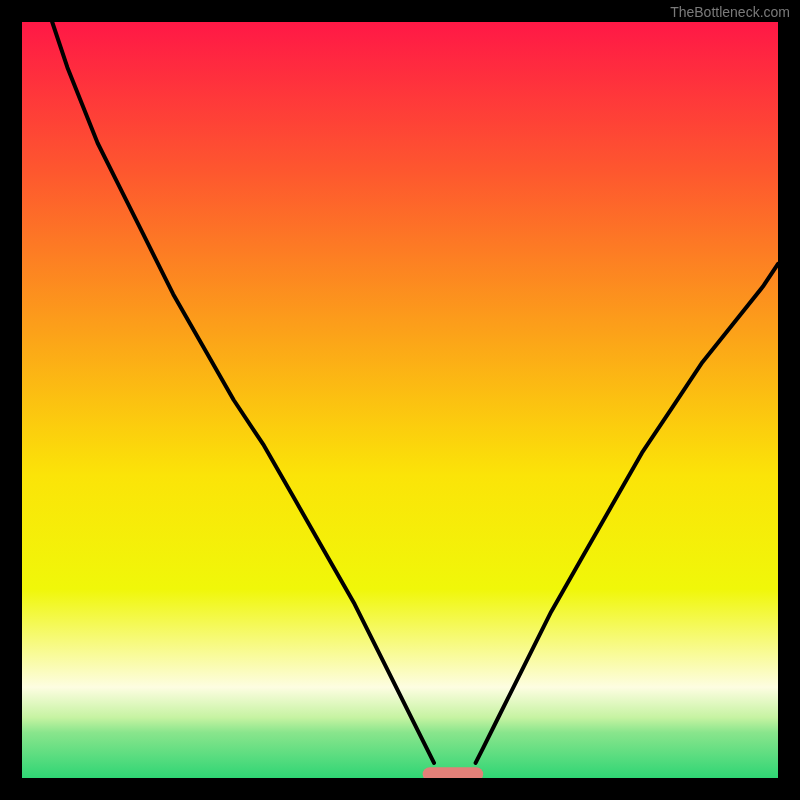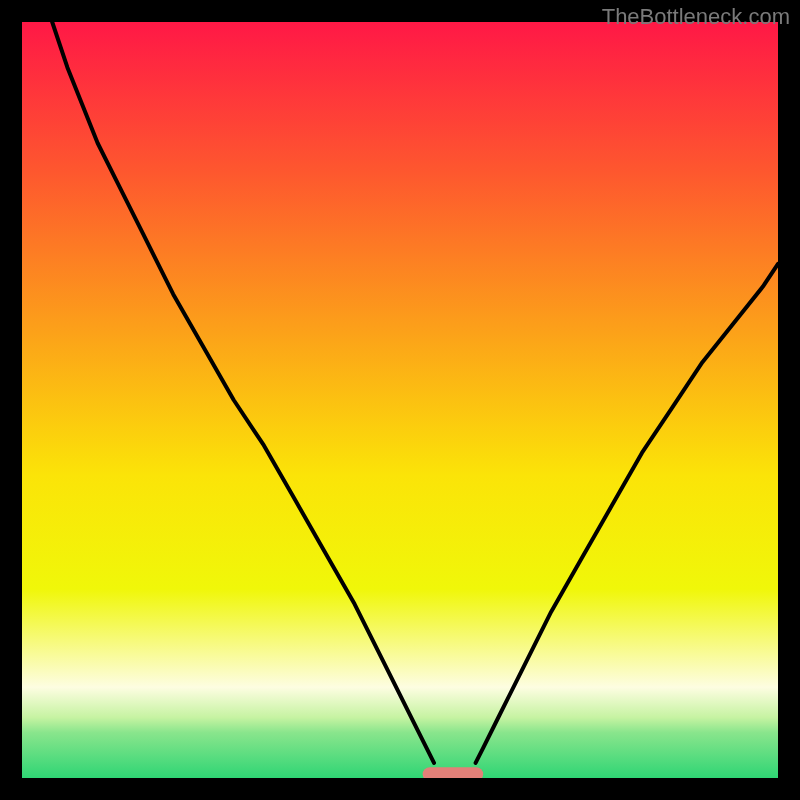--- a/index.html
+++ b/index.html
@@ -13,21 +13,21 @@
   .chart-container {
     position: relative;
     width: 800px;
     height: 800px;
   }
   .attribution {
     position: absolute;
     top: 4px;
     right: 10px;
     font-family: Arial, Helvetica, sans-serif;
-    font-size: 22px;
+    font-size: 14px;
     color: #7a7a7a;
     font-weight: 400;
     z-index: 10;
   }
   svg {
     display: block;
   }
 </style>
 </head>
 <body>

